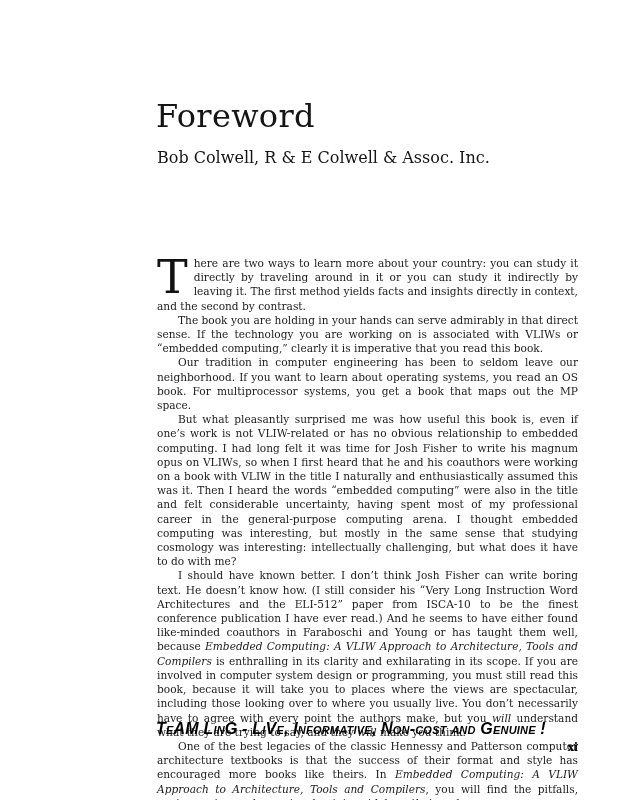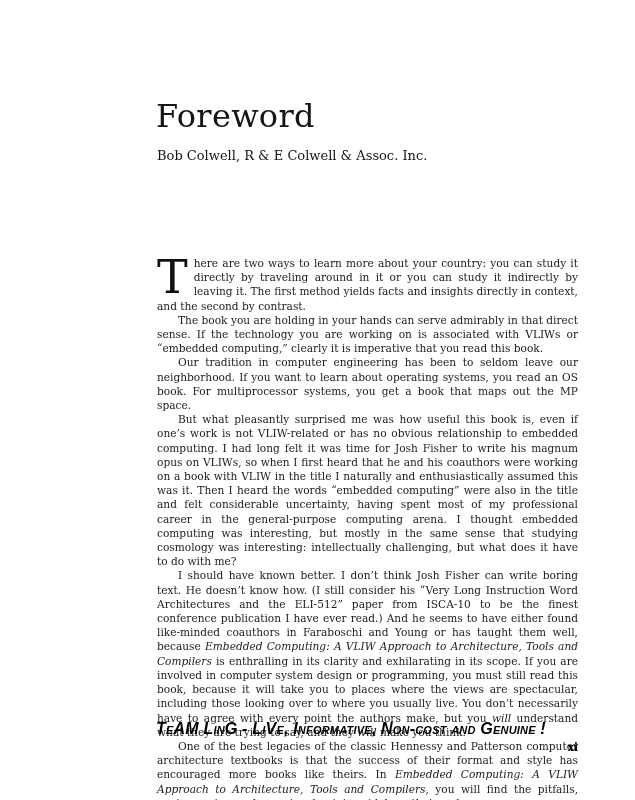--- a/index.html
+++ b/index.html
@@ -22,21 +22,21 @@
     margin: 0;
     font-size: 32px;
     font-weight: 400;
     letter-spacing: 0.3px;
     color: #151515;
   }
   .page-subtitle {
     position: absolute;
     left: 157px;
     top: 148px;
-    font-size: 13px;
+    font-size: 16px;
     color: #151515;
   }
   .body-text {
     position: absolute;
     left: 157px;
     top: 256px;
     width: 421px;
     font-size: 10.6px;
     line-height: 14.2px;
     color: #1b1b1b;

